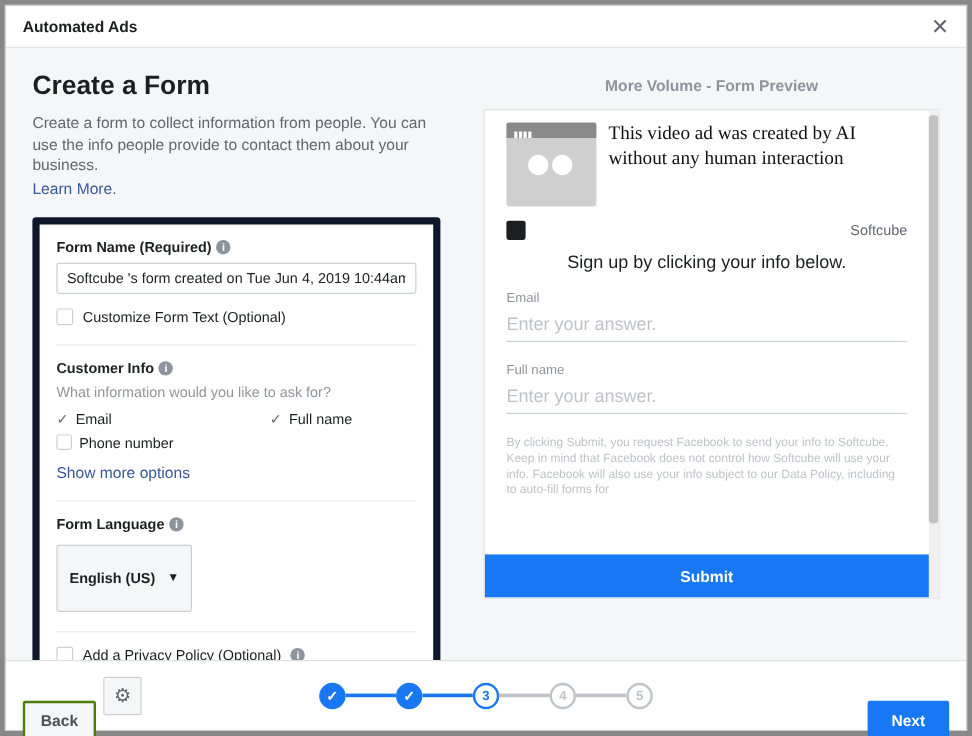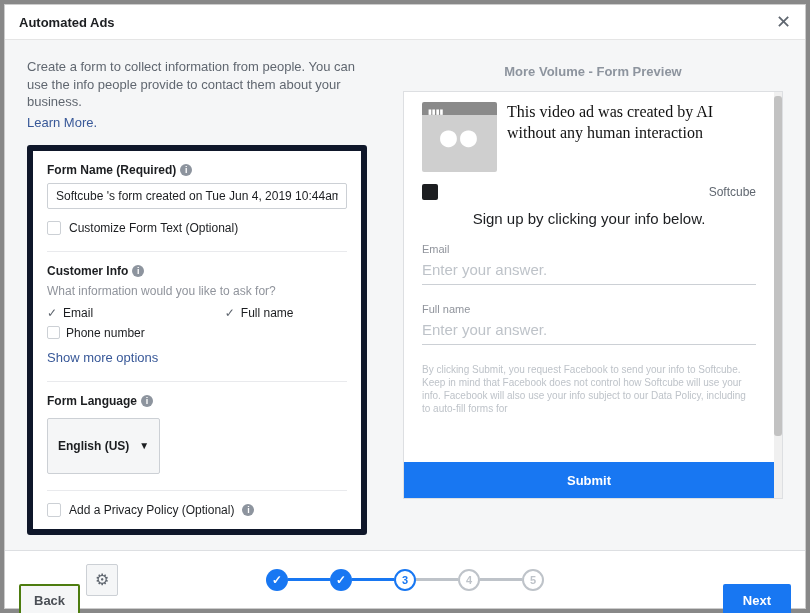--- a/index.html
+++ b/index.html
@@ -66,20 +66,21 @@
 
 <div class="modal">
   <div class="modal-header">
     <div class="modal-title">Automated Ads</div>
     <div class="close-x">✕</div>
   </div>
 
   <div class="modal-body">
 
     <div class="left">
+      <div class="h1">Create a Form</div>
       <div class="sub">Create a form to collect information from people. You can use the info people provide to contact them about your business.</div>
       <span class="link">Learn More.</span>
 
       <div class="panel">
         
         <div class="sec-label">
           <span>Form Name (Required)</span>
           <span class="info-i">i</span>
         </div>
         <input class="text-input" value="Softcube 's form created on Tue Jun 4, 2019 10:44am" style="">

